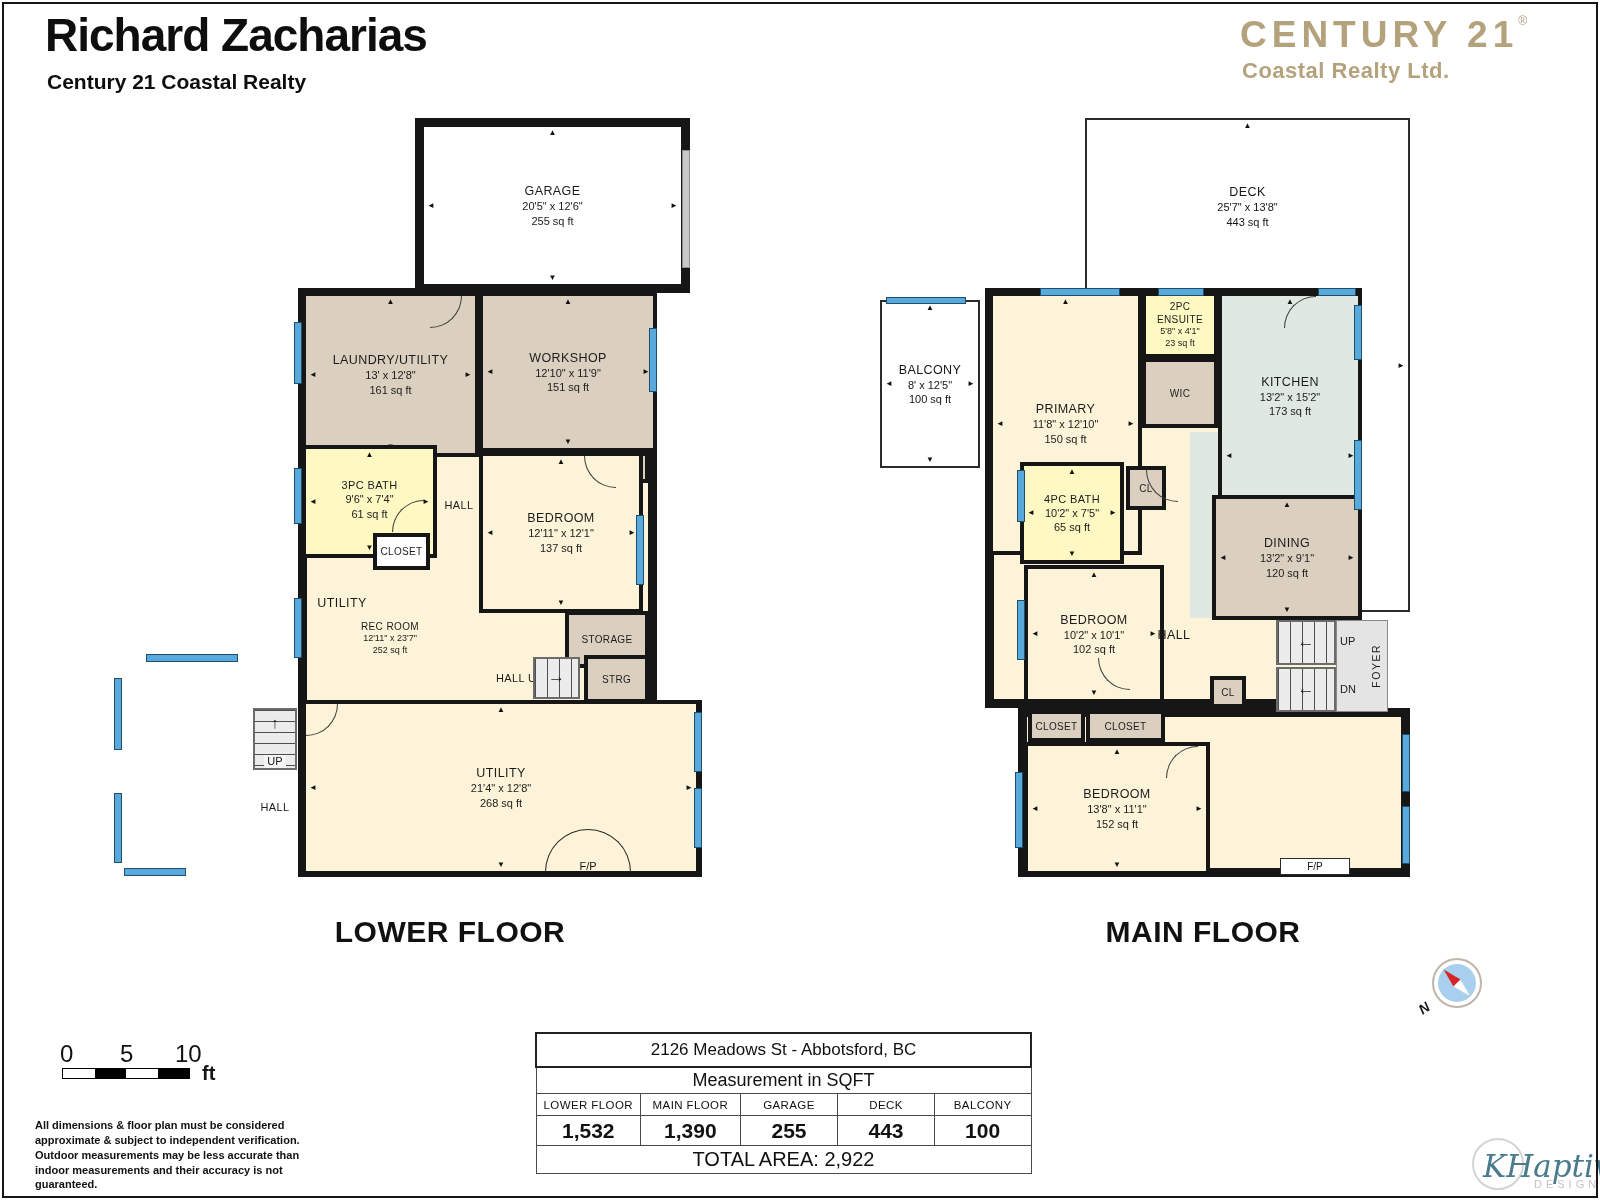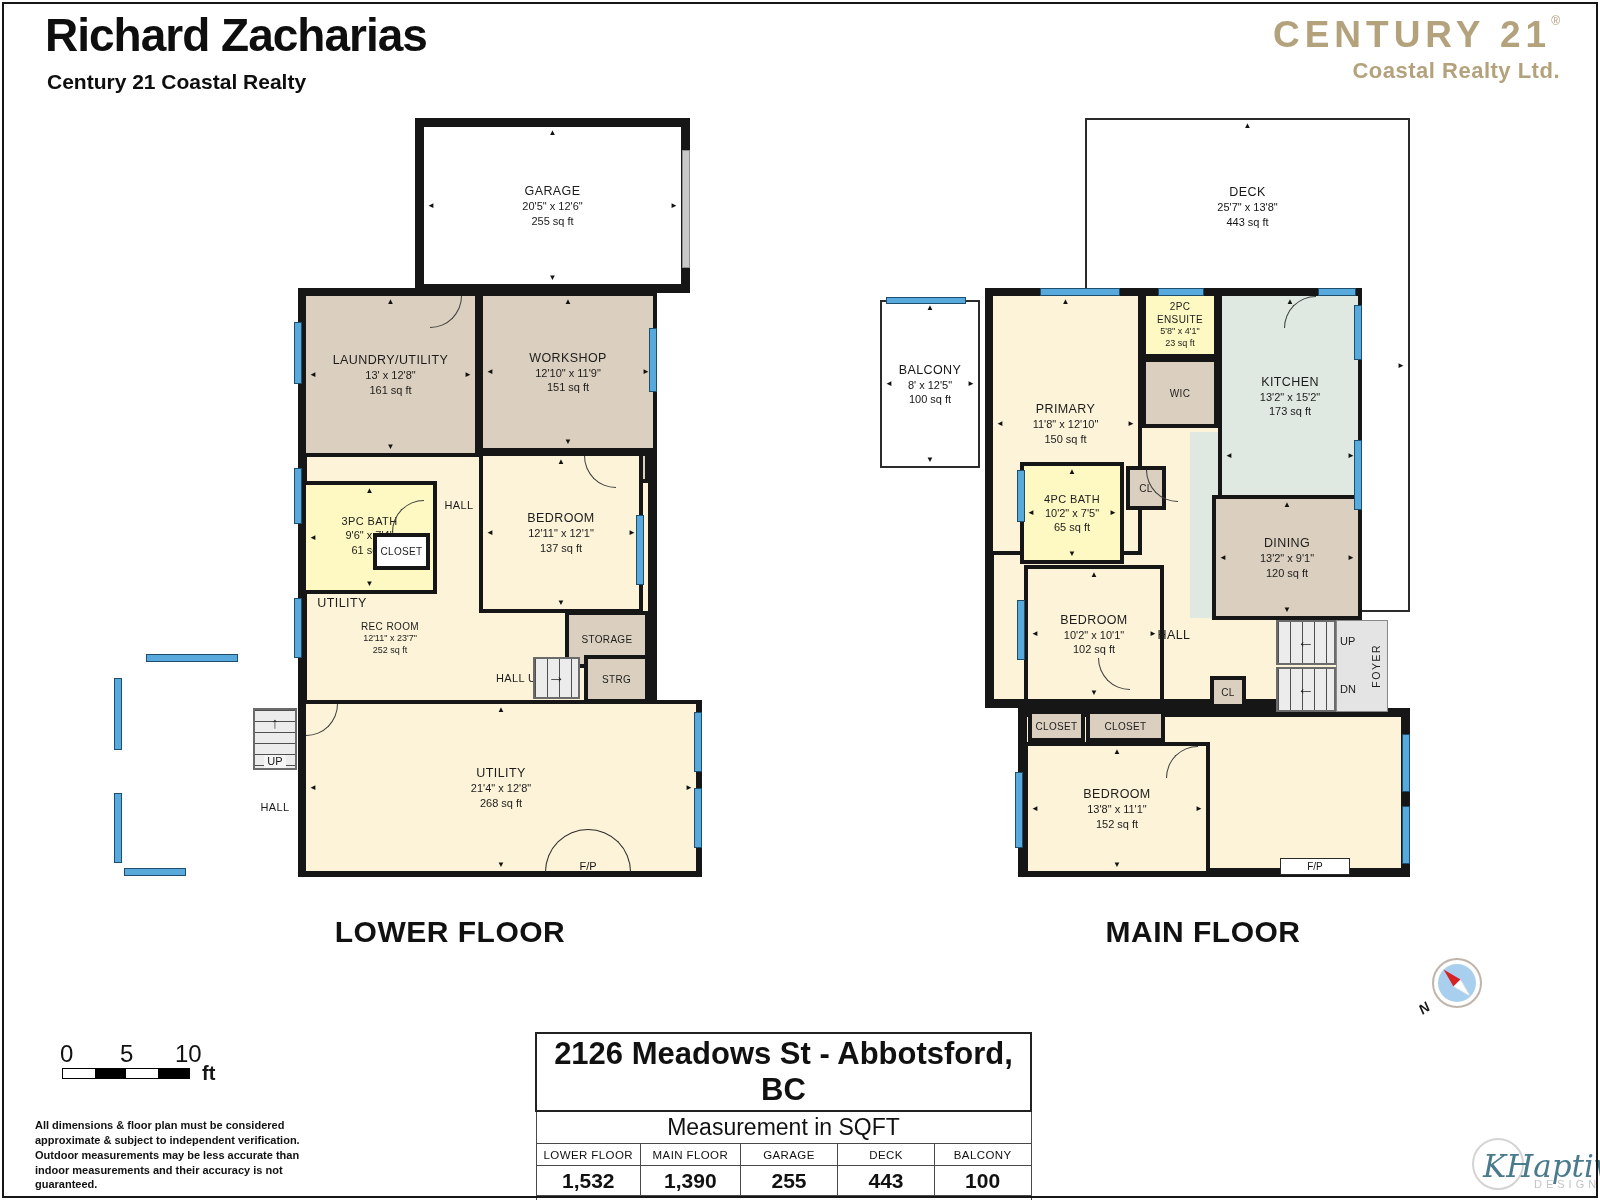--- a/index.html
+++ b/index.html
@@ -35,29 +35,29 @@
 .stairs{position:absolute;border:2px solid #6b6b6b;background:repeating-linear-gradient(to right,#4f4f4f 0 1.5px,#ececec 1.5px 12px);z-index:5}
 .stairs-v{position:absolute;border:2px solid #6b6b6b;background:repeating-linear-gradient(to bottom,#4f4f4f 0 1.5px,#ececec 1.5px 11px);display:flex;align-items:flex-end;justify-content:center;z-index:5}
 .s-r::after{content:"→";position:absolute;left:50%;top:50%;transform:translate(-50%,-55%);font-size:17px;color:#222}
 .s-l::after{content:"←";position:absolute;left:50%;top:50%;transform:translate(-50%,-55%);font-size:17px;color:#222}
 .s-u::before{content:"↑";position:absolute;left:50%;top:4px;transform:translateX(-50%);font-size:15px;color:#222}
 .stairlab{background:#f5f5f5;padding:0 3px;font-size:11px;line-height:1.2}
 .vtext{writing-mode:vertical-rl;transform:rotate(180deg);letter-spacing:1.5px;font-size:10.5px}
 
 .agent{position:absolute;left:45px;top:8px;font-size:46px;font-weight:bold;letter-spacing:-1px;color:#0e0e0e}
 .agency{position:absolute;left:47px;top:70px;font-size:21px;font-weight:bold;color:#0e0e0e}
-.c21{position:absolute;left:1240px;top:14px;width:320px;text-align:right}
+.c21{position:absolute;left:1240px;top:14px;width:320px;text-align:left}
 .c21-main{font-size:37px;font-weight:bold;letter-spacing:5px}
 .c21-reg{font-size:12px;vertical-align:top}
 .c21-sub{font-size:22px;font-weight:bold;letter-spacing:.5px;margin-top:2px;padding-left:2px}
 .floor-label{position:absolute;font-size:30px;font-weight:bold;letter-spacing:.5px;color:#111;text-align:center;z-index:8}
 .sumtab{position:absolute;left:535px;top:1032px;width:497px;border-collapse:collapse;z-index:8}
 .sumtab td,.sumtab th{border:1.5px solid #4a4a4a;text-align:center;font-family:"Liberation Sans",sans-serif;color:#111;padding:2px 0}
-.sumtab .addr{font-size:31px;font-weight:bold;height:34px;border:2px solid #222}
-.sumtab .sub{font-size:23px;font-weight:normal;height:26px}
+.sumtab .addr{font-size:17px;font-weight:normal;height:34px;border:2px solid #222}
+.sumtab .sub{font-size:18px;font-weight:normal;height:26px}
 .sumtab .hd{font-size:11.5px;font-weight:normal;letter-spacing:.4px;height:22px}
 .sumtab .val{font-size:21px;font-weight:bold;height:30px}
 .sumtab .tot{font-size:20px;font-weight:normal;height:28px}
 .scale-num{position:absolute;font-size:24px;color:#111;z-index:8}
 .scale-bar{position:absolute;left:62px;top:1068px;width:128px;height:11px;border:1.5px solid #000;display:flex;z-index:8}
 .scale-bar span{display:block;width:32px;height:100%}
 .sb-w{background:#fff}.sb-b{background:#000}
 .scale-ft{position:absolute;left:202px;top:1062px;font-size:20px;font-weight:bold;z-index:8}
 .disclaimer{position:absolute;left:35px;top:1118px;width:282px;font-size:11px;font-weight:bold;line-height:1.35;color:#111;z-index:8}
 
@@ -106,21 +106,21 @@
     <span class="lr"></span>
     <span class="rn">WORKSHOP</span>
     <span class="rd">12'10" x 11'9"</span>
     <span class="ra">151 sq ft</span>
   </div>
 
   <div class="room f-tan xs" style="left:551px;top:452px;width:98px;height:31px">
     <span class="rn">CLOSET</span>
   </div>
 
-  <div class="room f-blue dim r11" style="left:302px;top:481px;width:135px;height:113px;padding-bottom:4px">
+  <div class="room f-blue dim r11" style="left:302px;top:445px;width:135px;height:113px;padding-bottom:4px">
     <span class="lr"></span>
     <span class="rn">3PC BATH</span>
     <span class="rd">9'6" x 7'4"</span>
     <span class="ra">61 sq ft</span>
   </div>
 
   <div class="room f-white xs" style="left:373px;top:533px;width:57px;height:37px">
     <span class="rn">CLOSET</span>
   </div>
 

